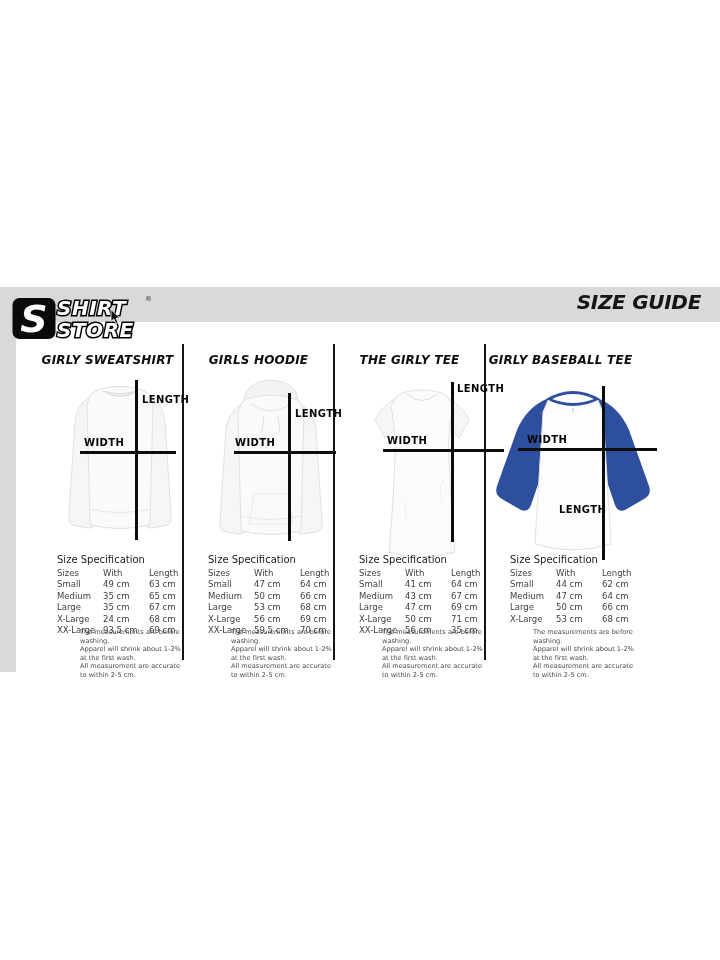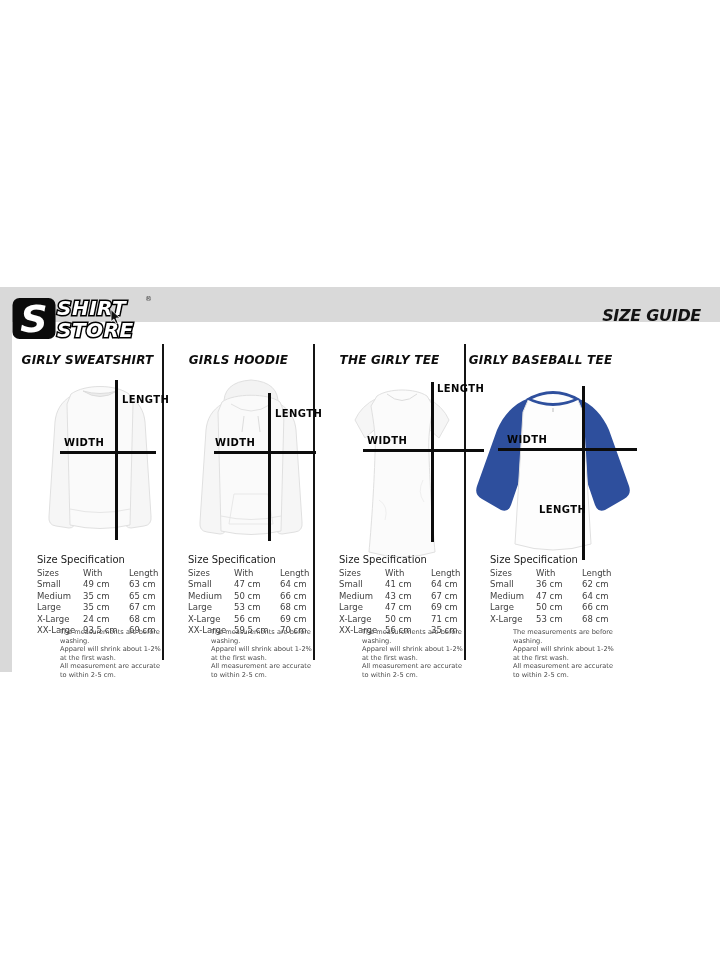--- a/index.html
+++ b/index.html
@@ -4,26 +4,26 @@
 <style>
   html,body { margin:0; padding:0; }
   body { width:720px; height:960px; background:#ffffff;
          font-family:"DejaVu Sans","Liberation Sans",sans-serif; }
   .page { position:relative; width:720px; height:960px; overflow:hidden; background:#fff; }
 
   
   .header-bar { position:absolute; left:0; top:287px; width:720px; height:35px; background:#d9d9d9; }
   .left-strip { position:absolute; left:0; top:322px; width:16px; height:350px; background:#d9d9d9; }
   .logo { position:absolute; left:12px; top:292px; width:150px; height:54px; z-index:5; }
-  .size-guide-title { position:absolute; top:306px; right:19px; font-size:16px; font-weight:bold;
+  .size-guide-title { position:absolute; top:290px; right:19px; font-size:20px; font-weight:bold;
                       font-style:italic; color:#141414; letter-spacing:-0.3px; }
   .cursor { position:absolute; left:110px; top:309px; z-index:6; }
 
   
-  .content { position:absolute; left:12px; top:322px; width:604px; height:350px; background:#fff; display:flex; }
+  .content { position:absolute; left:32px; top:322px; width:604px; height:350px; background:#fff; display:flex; }
   .column { position:relative; width:176px; height:350px; }
   .column + .column::before { content:""; position:absolute; left:-1px; top:22px; width:2px; height:316px; background:#141414; }
 
   .col-title { position:absolute; top:31px; left:0; width:100%; margin:0; text-align:center;
                font-size:12px; font-weight:bold; font-style:italic; color:#0d0d0d; letter-spacing:0.2px; }
 
   .garment { position:absolute; z-index:1; }
   .c0 .garment, .c1 .garment { left:13px; top:56px; }
   .c2 .garment { left:13px; top:58px; }
   .c3 .garment { left:0px;  top:60px; }
@@ -230,21 +230,21 @@
       <div class="hline"></div>
       <span class="measure-label label-width">WIDTH</span>
       <span class="measure-label label-length">LENGTH</span>
       <div class="spec">
         <div class="spec-title">Size Specification</div>
         <div class="spec-table">
           <span>Sizes</span>
           <span>With</span>
           <span>Length</span>
           <span>Small</span>
-          <span>36 cm</span>
+          <span>44 cm</span>
           <span>62 cm</span>
           <span>Medium</span>
           <span>47 cm</span>
           <span>64 cm</span>
           <span>Large</span>
           <span>50 cm</span>
           <span>66 cm</span>
           <span>X-Large</span>
           <span>53 cm</span>
           <span>68 cm</span>

